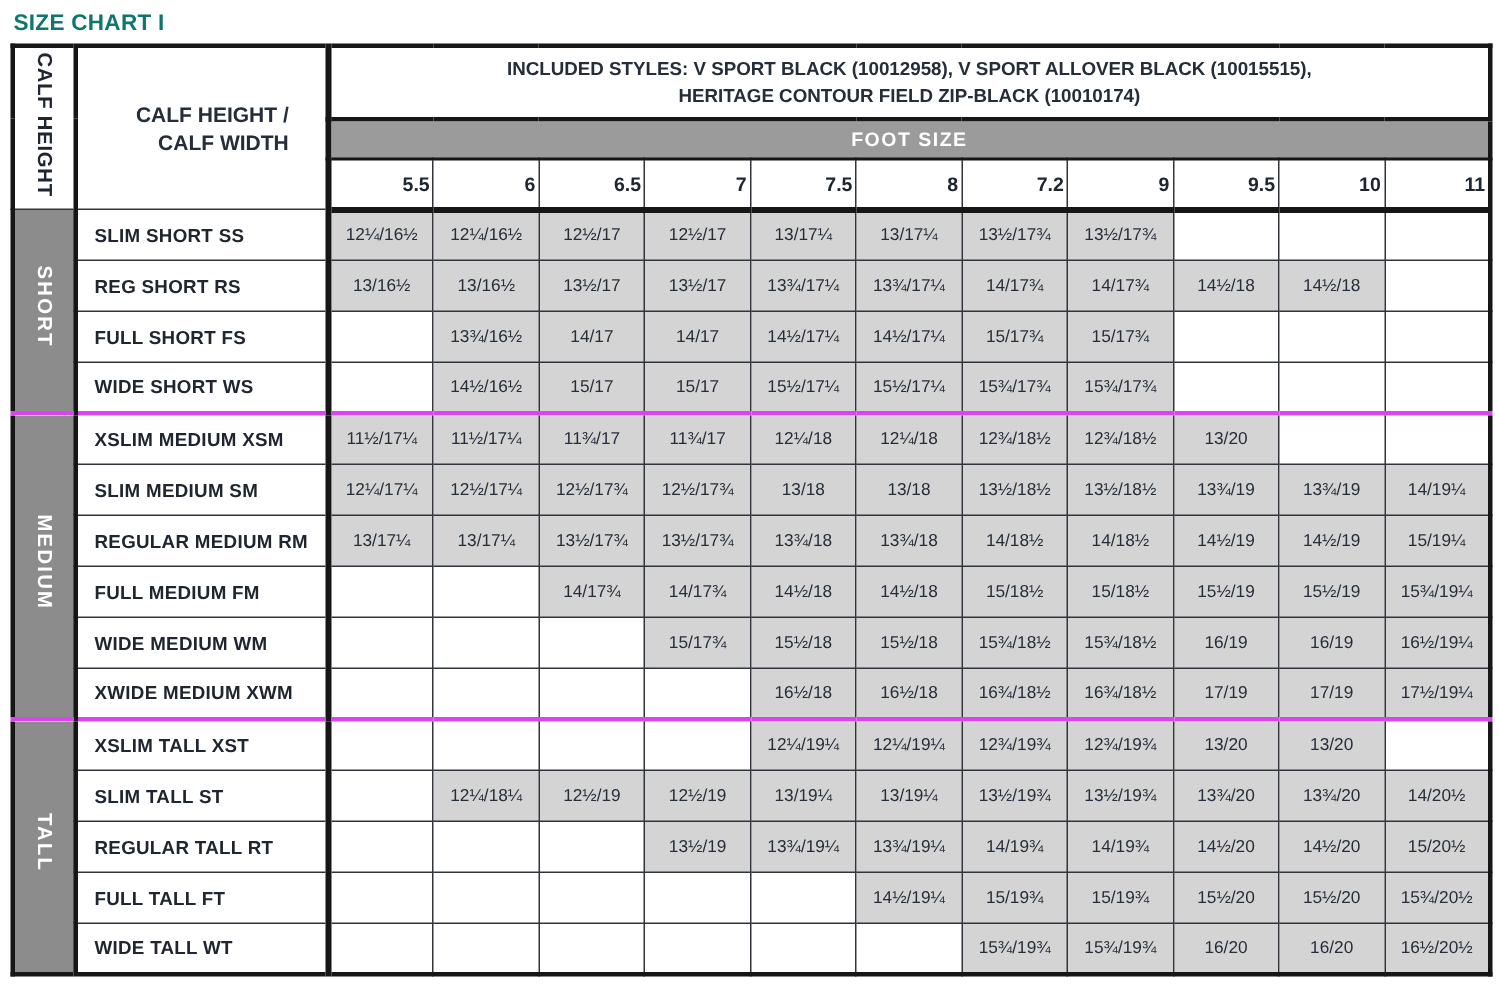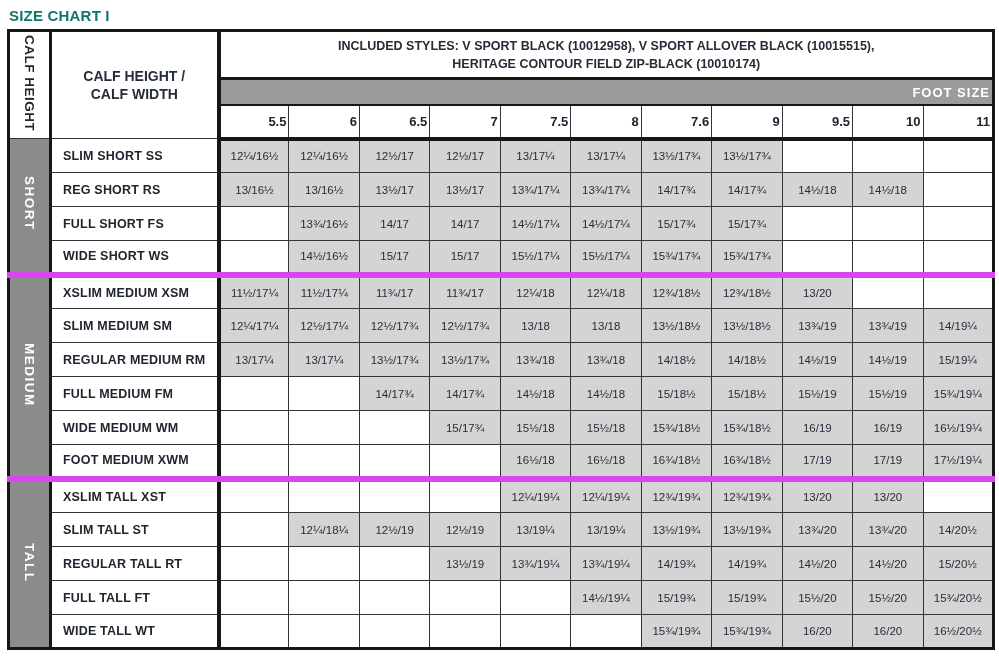--- a/index.html
+++ b/index.html
@@ -22,31 +22,31 @@
 
   
   .corner-v-cell { width: 42px; background: #fff; border-right: 3px solid #161616; text-align: center; vertical-align: middle; }
   .corner-v {
     writing-mode: vertical-rl; display: inline-block; height: 102px;
     font-weight: bold; font-size: 13.5px; line-height: 1.15; letter-spacing: 0.5px;
     color: #20262f; text-align: center;
   }
   .corner-cell {
     width: 168px; border-right: 4px solid #161616; background: #fff;
-    text-align: center; vertical-align: middle;
+    text-align: right; vertical-align: middle;
     font-weight: bold; font-size: 14px; line-height: 1.3; padding: 0 24px;
   }
   .styles-cell {
     height: 48px; text-align: center; vertical-align: middle;
     font-size: 12.5px; font-weight: bold; line-height: 1.45;
     border-bottom: 3px solid #161616; background: #fff;
   }
   .footsize-cell {
     height: 26px; background: #9b9b9b; color: #ffffff;
-    text-align: right; vertical-align: middle;
+    text-align: center; vertical-align: middle;
     font-size: 13px; font-weight: bold; letter-spacing: 1px;
     border-bottom: 2px solid #161616;
   }
   .sizes-row th {
     height: 33px; background: #fff; text-align: right; vertical-align: middle;
     font-size: 13px; font-weight: bold; color: #20262f;
     border-bottom: 4px solid #161616;
   }
 
   
@@ -62,21 +62,21 @@
   td.row-label {
     background: #ffffff; border-right: 4px solid #161616;
     text-align: left; padding-left: 11px;
     font-size: 12.5px; font-weight: bold; color: #20262f; letter-spacing: 0.2px;
   }
   td.size-cell {
     text-align: center; vertical-align: middle;
     font-size: 11.5px; color: #252d39; background: #ffffff;
   }
   td.size-cell.filled { background: #d4d4d4; }
-  tr.group-start td { border-top: 6px solid #d946ef; }
+  tr.group-start td { border-top: 3px solid #d946ef; }
 </style>
 </head>
 <body>
 
 <div class="page-title">SIZE CHART I</div>
 
 <table class="size-chart">
   <thead>
     <tr>
       <td class="corner-v-cell" rowspan="3">
@@ -91,21 +91,21 @@
     <tr>
       <td class="footsize-cell" colspan="11">FOOT SIZE</td>
     </tr>
     <tr class="sizes-row" id="foot-size-row">
         <th>5.5</th>
         <th>6</th>
         <th>6.5</th>
         <th>7</th>
         <th>7.5</th>
         <th>8</th>
-        <th>7.6</th>
+        <th>7.2</th>
         <th>9</th>
         <th>9.5</th>
         <th>10</th>
         <th>11</th>
       </tr>
   </thead>
   <tbody id="table-body">
       <tr class="data-row">
         <td class="group-cell" rowspan="4"><div class="group-v">SHORT</div></td>
         <td class="row-label">SLIM SHORT SS</td>
@@ -228,21 +228,21 @@
         <td class="size-cell filled">15/17¾</td>
         <td class="size-cell filled">15½/18</td>
         <td class="size-cell filled">15½/18</td>
         <td class="size-cell filled">15¾/18½</td>
         <td class="size-cell filled">15¾/18½</td>
         <td class="size-cell filled">16/19</td>
         <td class="size-cell filled">16/19</td>
         <td class="size-cell filled">16½/19¼</td>
       </tr>
       <tr class="data-row">
-        <td class="row-label">FOOT MEDIUM XWM</td>
+        <td class="row-label">XWIDE MEDIUM XWM</td>
         <td class="size-cell"></td>
         <td class="size-cell"></td>
         <td class="size-cell"></td>
         <td class="size-cell"></td>
         <td class="size-cell filled">16½/18</td>
         <td class="size-cell filled">16½/18</td>
         <td class="size-cell filled">16¾/18½</td>
         <td class="size-cell filled">16¾/18½</td>
         <td class="size-cell filled">17/19</td>
         <td class="size-cell filled">17/19</td>

